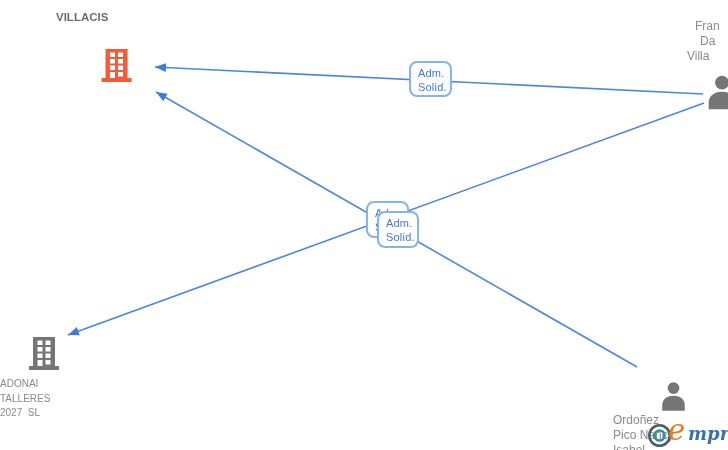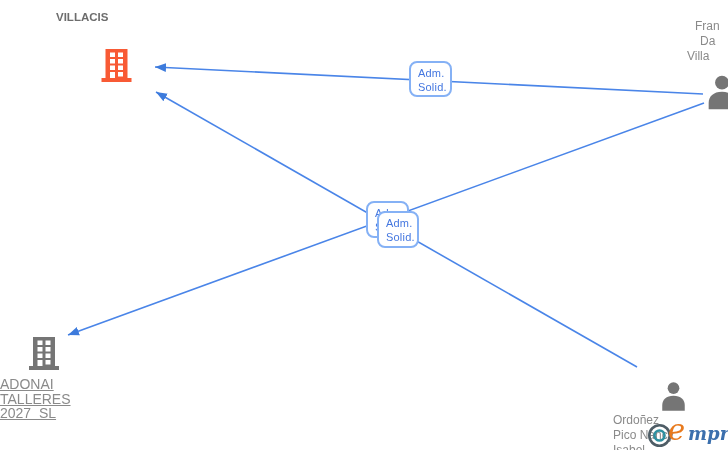--- a/index.html
+++ b/index.html
@@ -9,21 +9,21 @@
   }
   svg{display:block;}
 
   
   #edges-svg{position:absolute;left:0;top:0;z-index:1;}
 
   
   .node-label{position:absolute;z-index:2;color:#8a8a8a;font-size:12px;line-height:15px;}
   .node-label.center{text-align:left;}
   .company-title{font-weight:bold;color:#6d6d6d;font-size:11.5px;line-height:14px;white-space:pre;}
-  .company-sub{color:#8a8a8a;font-size:14px;line-height:14.5px;white-space:pre;text-decoration:underline;}
+  .company-sub{color:#8a8a8a;font-size:10px;line-height:14.5px;white-space:pre;}
   .node-icon{position:absolute;z-index:2;}
 
   
   .rel-box{
     position:absolute;width:43px;height:37px;box-sizing:border-box;
     background:#ffffff;border:2px solid #85b1f5;border-radius:8px;
     color:#4477e0;font-size:11px;line-height:14px;padding:3px 0 0 7px;
     letter-spacing:.2px;
   }
   #rel-upper{left:409px;top:61px;height:36px;z-index:3;}

